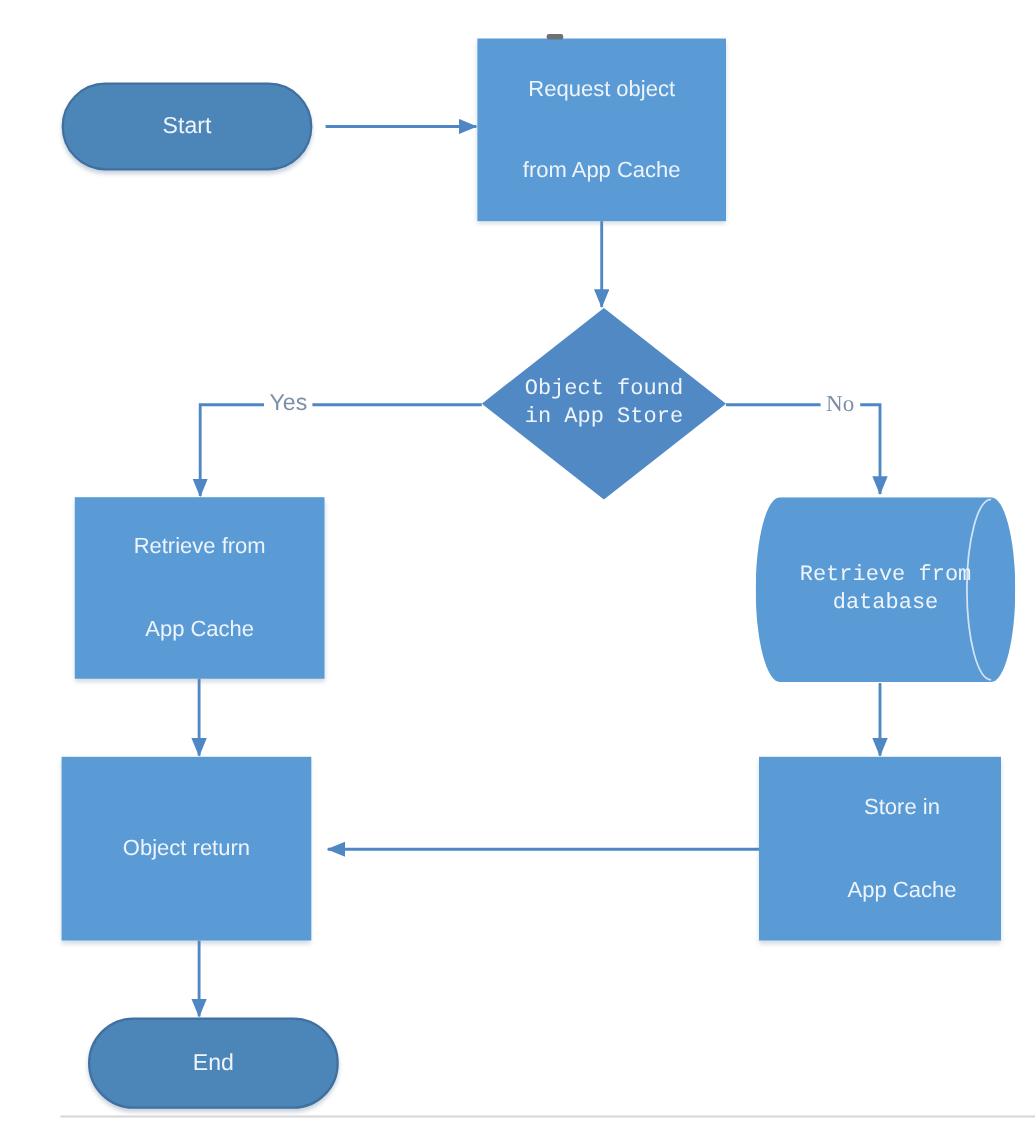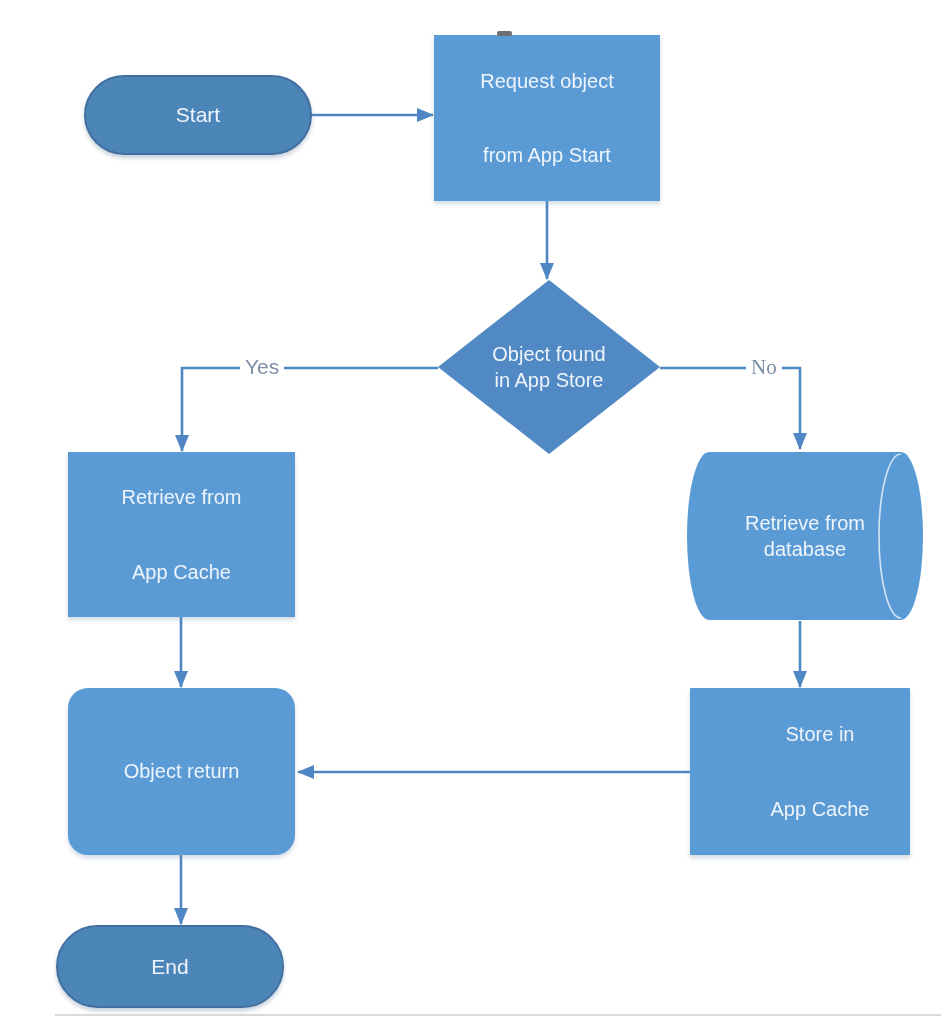--- a/index.html
+++ b/index.html
@@ -16,21 +16,21 @@
     background:var(--c-process_fill);
     box-shadow:0 3px 4px rgba(110,140,170,.30);
     gap:48px;
   }
   .terminator{
     background:var(--c-terminator_fill);
     border:2px solid var(--c-terminator_border);
     border-radius:42px;font-size:21px;
     box-shadow:0 3px 4px rgba(90,120,150,.35);
   }
-  .shape-node{background:transparent;box-shadow:none;}
+  .shape-node{background:transparent;box-shadow:none;font-family:Liberation Mono, monospace;}
   .shape-svg{position:absolute;left:0;top:0;width:100%;height:100%;}
   .shape-label{position:relative;z-index:1;}
   .decision-fill{fill:var(--c-decision_fill);}
   .cylinder-fill{fill:var(--c-process_fill);}
   .cylinder-seam{fill:none;stroke:var(--c-cylinder_seam);stroke-width:1.6;opacity:.85;}
   #connectors{position:absolute;left:0;top:0;pointer-events:none;}
   #connectors path.line{fill:none;stroke:var(--c-connector);stroke-width:2.6;}
   #arrowhead-path{fill:var(--c-connector);}
   .edge-label{
     position:absolute;color:var(--c-label_text);font-size:21px;
@@ -53,27 +53,27 @@
     <path class="line" marker-end="url(#arrow)" d="M296,115 L433,115"></path>
     <path class="line" marker-end="url(#arrow)" d="M547,201 L547,279"></path>
     <path class="line" marker-end="url(#arrow)" d="M438,368 L182,368 L182,451"></path>
     <path class="line" marker-end="url(#arrow)" d="M660,368 L800,368 L800,449"></path>
     <path class="line" marker-end="url(#arrow)" d="M181,617 L181,687"></path>
     <path class="line" marker-end="url(#arrow)" d="M800,621 L800,687"></path>
     <path class="line" marker-end="url(#arrow)" d="M690,772 L298,772"></path>
     <path class="line" marker-end="url(#arrow)" d="M181,855 L181,924"></path>
   </svg>
 
-  <div class="node terminator" style="left:84px;top:75px;width:228px;height:80px;">
+  <div class="node terminator" style="left:56px;top:75px;width:228px;height:80px;">
     <span>Start</span>
   </div>
 
   <div class="node process" style="left:434px;top:35px;width:226px;height:166px;">
     <span>Request object</span>
-    <span>from App Start</span>
+    <span>from App Cache</span>
   </div>
 
   <div class="artifact" style="left:497px;top:31px;width:15px;height:5px;"></div>
 
   <div class="node shape-node" style="left:438px;top:280px;width:222px;height:174px;">
     <svg class="shape-svg" viewBox="0 0 222 174">
       <polygon class="decision-fill" points="111,0 222,87 111,174 0,87"></polygon>
     </svg>
     <div class="shape-label">
       <span>Object found</span>
@@ -93,28 +93,28 @@
     <svg class="shape-svg" viewBox="0 0 236 168">
       <path class="cylinder-fill" d="M 22 0 L 214 0 A 22 84 0 0 1 214 168 L 22 168 A 22 84 0 0 1 22 0 Z"></path>
       <path class="cylinder-seam" d="M 214 2 A 22 82 0 0 0 214 166"></path>
     </svg>
     <div class="shape-label">
       <span>Retrieve from</span>
       <span>database</span>
     </div>
   </div>
 
-  <div class="node process" style="left:68px;top:688px;width:227px;height:167px;border-radius:20px;">
+  <div class="node process" style="left:56px;top:688px;width:227px;height:167px;">
     <span>Object return</span>
   </div>
 
   <div class="node process" style="left:690px;top:688px;width:220px;height:167px;padding-left:40px;">
     <span>Store in</span>
     <span>App Cache</span>
   </div>
 
-  <div class="node terminator" style="left:56px;top:925px;width:228px;height:83px;">
+  <div class="node terminator" style="left:80px;top:925px;width:228px;height:83px;">
     <span>End</span>
   </div>
 
   <div class="page-border" style="left:55px;top:1014px;width:886px;height:2px;"></div>
 
 </div>
 
 </body></html>

